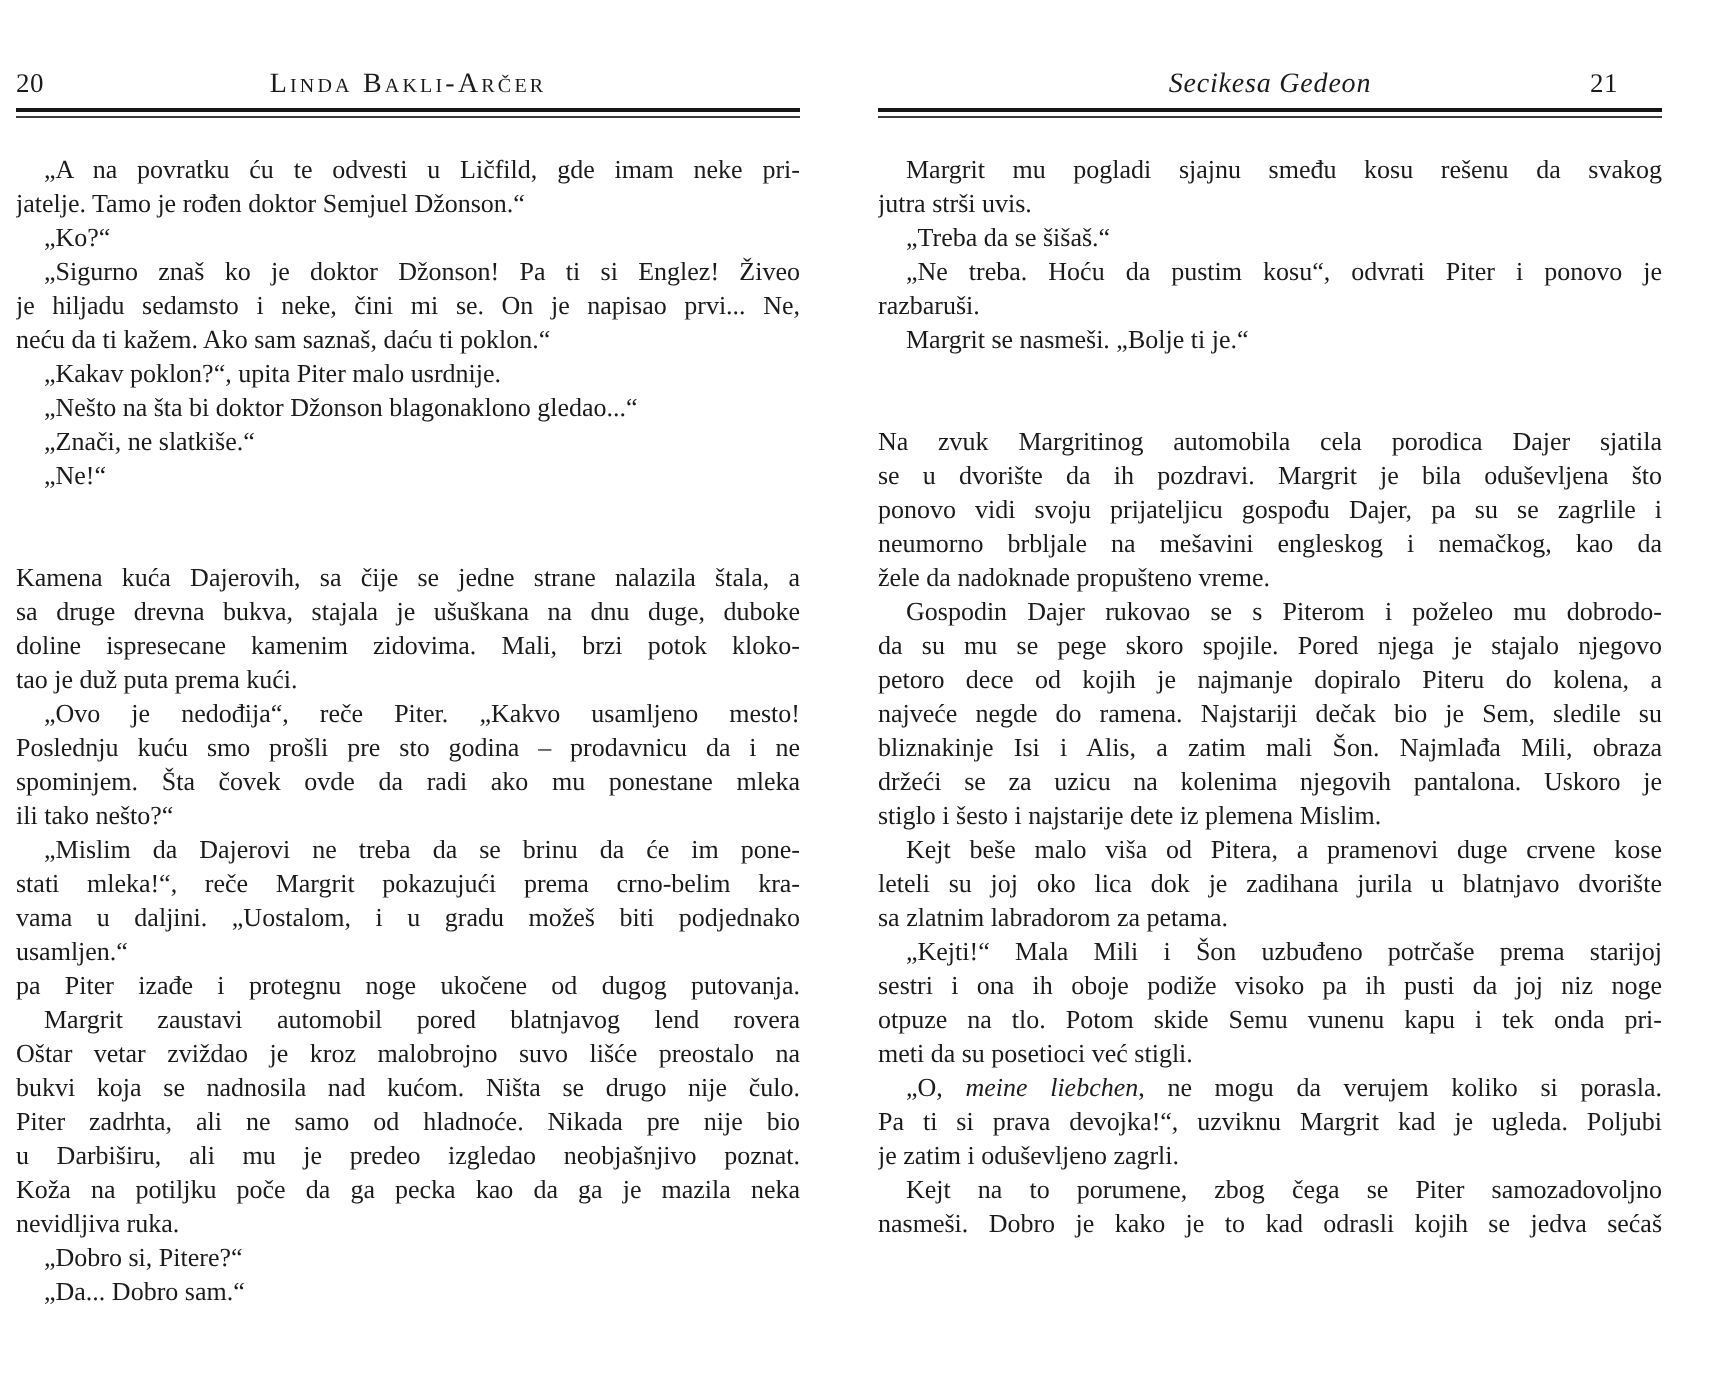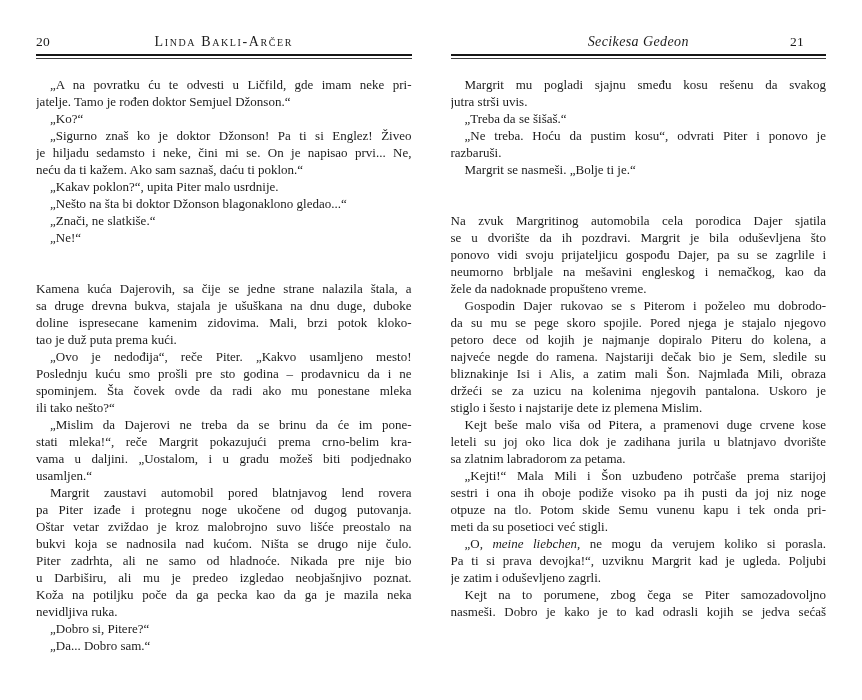--- a/index.html
+++ b/index.html
@@ -1,21 +1,21 @@
 <!DOCTYPE html>
 <html><head>
 <meta charset="utf-8">
 <style>
   html, body { margin: 0; padding: 0; background: #ffffff; }
   .canvas {
     position: relative;
     width: 862px; height: 700px;
     background: #ffffff;
     box-sizing: border-box;
-    padding: 0 36px;
+    padding: 0 8px;
     display: flex;
     column-gap: 39px;
     font-family: "Liberation Serif", "DejaVu Serif", serif;
     color: #1b1b1b;
     overflow: hidden;
   }
   .page { width: 392px; box-sizing: border-box; }
   .pagehead {
     margin-top: 34px;
     height: 16px; line-height: 16px;
@@ -79,22 +79,22 @@
         <div class="line">doline ispresecane kamenim zidovima. Mali, brzi potok kloko-</div>
         <div class="line end">tao je duž puta prema kući.</div>
         <div class="line ind">„Ovo je nedođija“, reče Piter. „Kakvo usamljeno mesto!</div>
         <div class="line">Poslednju kuću smo prošli pre sto godina – prodavnicu da i ne</div>
         <div class="line">spominjem. Šta čovek ovde da radi ako mu ponestane mleka</div>
         <div class="line end">ili tako nešto?“</div>
         <div class="line ind">„Mislim da Dajerovi ne treba da se brinu da će im pone-</div>
         <div class="line">stati mleka!“, reče Margrit pokazujući prema crno-belim kra-</div>
         <div class="line">vama u daljini. „Uostalom, i u gradu možeš biti podjednako</div>
         <div class="line end">usamljen.“</div>
+        <div class="line">pa Piter izađe i protegnu noge ukočene od dugog putovanja.</div>
         <div class="line ind">Margrit zaustavi automobil pored blatnjavog lend rovera</div>
-        <div class="line">pa Piter izađe i protegnu noge ukočene od dugog putovanja.</div>
         <div class="line">Oštar vetar zviždao je kroz malobrojno suvo lišće preostalo na</div>
         <div class="line">bukvi koja se nadnosila nad kućom. Ništa se drugo nije čulo.</div>
         <div class="line">Piter zadrhta, ali ne samo od hladnoće. Nikada pre nije bio</div>
         <div class="line">u Darbiširu, ali mu je predeo izgledao neobjašnjivo poznat.</div>
         <div class="line">Koža na potiljku poče da ga pecka kao da ga je mazila neka</div>
         <div class="line end">nevidljiva ruka.</div>
         <div class="line ind end">„Dobro si, Pitere?“</div>
         <div class="line ind end">„Da... Dobro sam.“</div>
       </div>
   </div>

